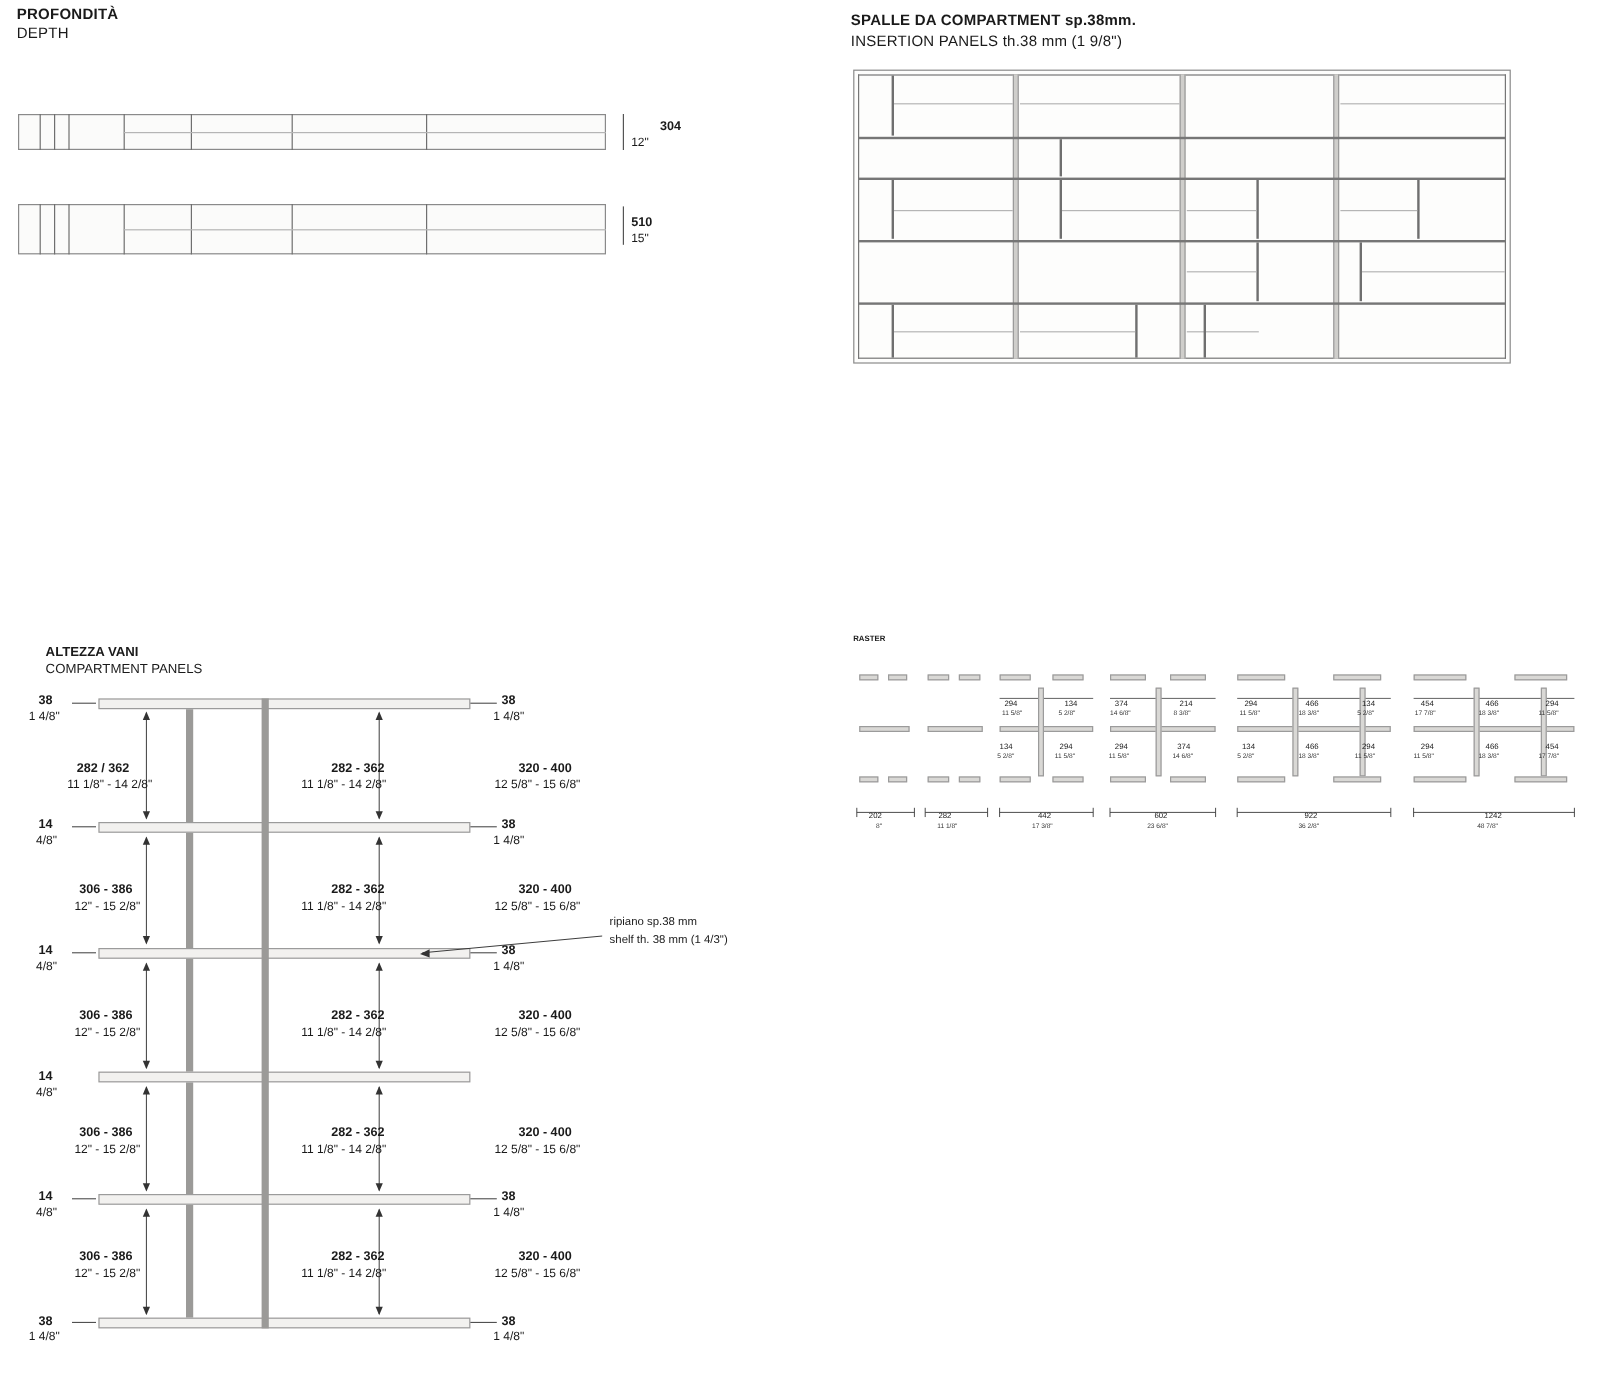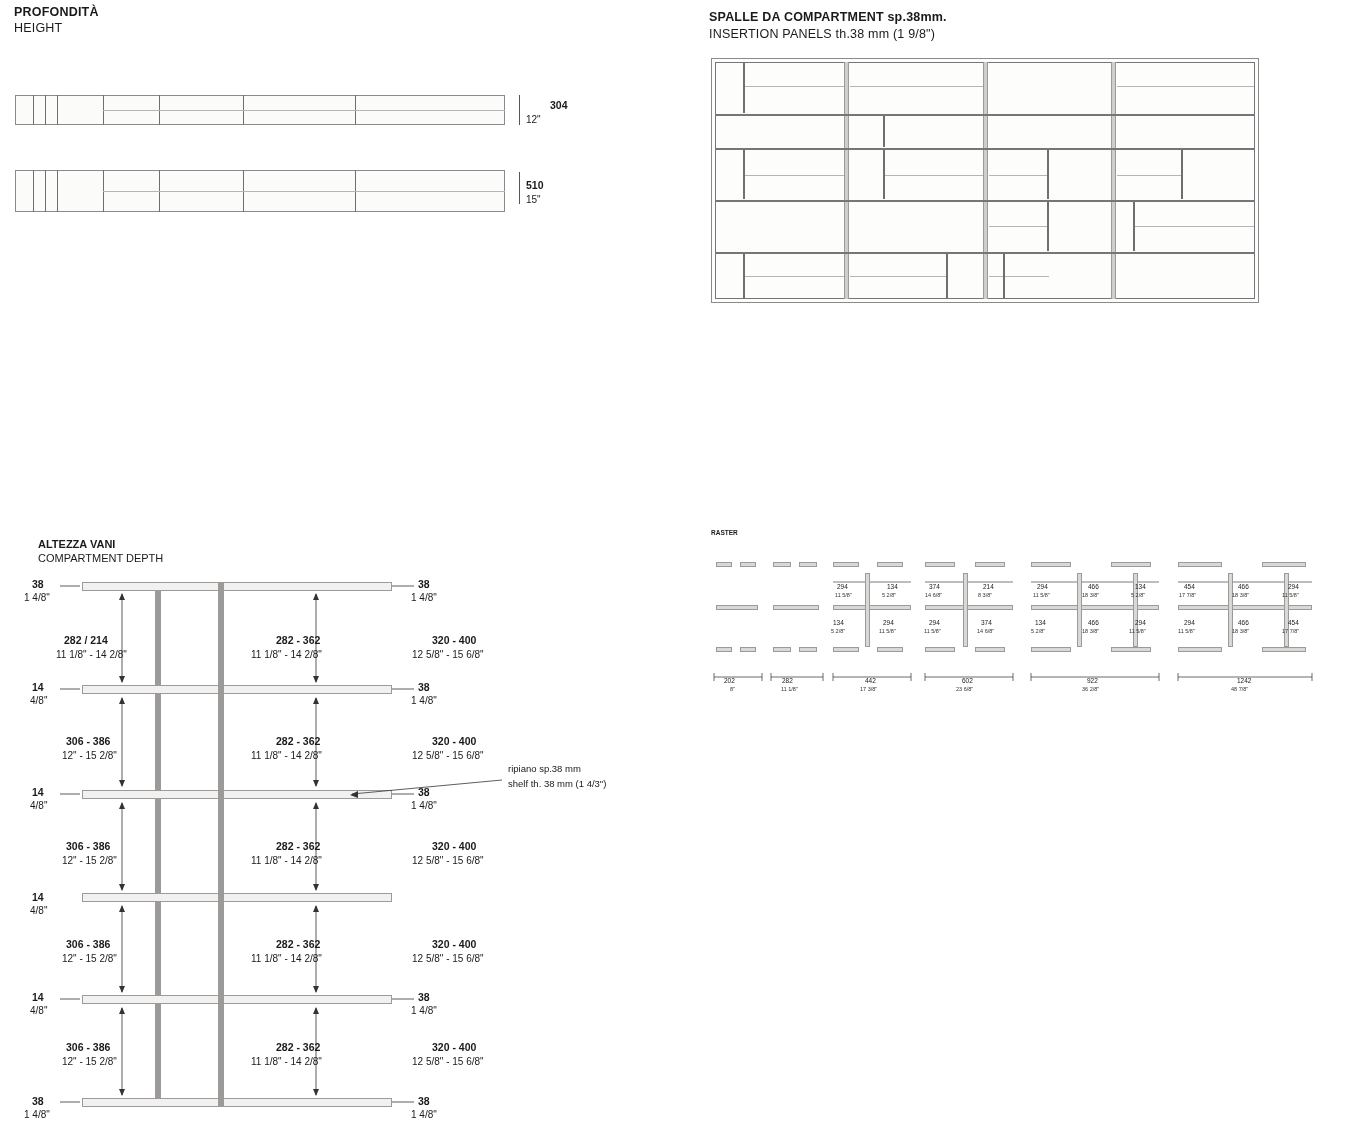--- a/index.html
+++ b/index.html
@@ -27,21 +27,21 @@
   .lead{font-size:9.5px;white-space:nowrap;}
   .rasterlbl{font-size:6.5px;font-weight:bold;white-space:nowrap;}
   .rblk{background:#d9d8d5;border:1px solid #9b9b9b;box-sizing:border-box;}
   svg{display:block;}
 </style>
 </head>
 <body>
 
 <div class="abs" style="left:14px;top:5px;">
   <div class="ttl">PROFONDITÀ</div>
-  <div class="ttl2" style="margin-top:2px;">HEIGHT</div>
+  <div class="ttl2" style="margin-top:2px;">DEPTH</div>
 </div>
 
 <div class="abs" style="left:15px;top:95px;width:490px;height:30px;">
   <div class="abs panel-fill" style="left:0;top:0;width:490px;height:30px;"></div>
   <div class="abs ln" style="left:18px;top:0;width:1px;height:30px;"></div>
   <div class="abs ln" style="left:30px;top:0;width:1px;height:30px;"></div>
   <div class="abs ln" style="left:42px;top:0;width:1px;height:30px;"></div>
   <div class="abs ln" style="left:88px;top:0;width:1px;height:30px;"></div>
   <div class="abs ln" style="left:144px;top:0;width:1px;height:30px;"></div>
   <div class="abs ln" style="left:228px;top:0;width:1px;height:30px;"></div>
@@ -118,21 +118,21 @@
 
   <div class="abs ln" style="left:470px;top:92px;width:2px;height:49px;"></div>
   <div class="abs hair-l" style="left:406px;top:117px;width:64px;height:1px;"></div>
   <div class="abs ln" style="left:422px;top:144px;width:2px;height:49px;"></div>
   <div class="abs hair-l" style="left:424px;top:168px;width:119px;height:1px;"></div>
   <div class="abs hair-l" style="left:406px;top:28px;width:137px;height:1px;"></div>
 </div>
 
 <div class="abs" style="left:38px;top:538px;">
   <div class="sm-b">ALTEZZA VANI</div>
-  <div class="sm" style="margin-top:2px;">COMPARTMENT DEPTH</div>
+  <div class="sm" style="margin-top:2px;">COMPARTMENT PANELS</div>
 </div>
 
 <div class="abs" style="left:22px;top:580px;width:480px;height:540px;">
 
   <div class="abs shelf" style="left:60px;top:2px;width:310px;height:9px;"></div>
 
   <div class="abs shelf" style="left:60px;top:105px;width:310px;height:9px;"></div>
   <div class="abs shelf" style="left:60px;top:210px;width:310px;height:9px;"></div>
   <div class="abs shelf" style="left:60px;top:313px;width:310px;height:9px;"></div>
   <div class="abs shelf" style="left:60px;top:415px;width:310px;height:9px;"></div>
@@ -232,21 +232,21 @@
 
   <div class="abs dimtxt" style="left:396px;top:206px;">38</div>
   <div class="abs dimtxt2" style="left:389px;top:220px;">1 4/8"</div>
 
   <div class="abs dimtxt" style="left:396px;top:411px;">38</div>
   <div class="abs dimtxt2" style="left:389px;top:425px;">1 4/8"</div>
 
   <div class="abs dimtxt" style="left:396px;top:515px;">38</div>
   <div class="abs dimtxt2" style="left:389px;top:529px;">1 4/8"</div>
 
-  <div class="abs dimtxt" style="left:42px;top:54px;">282 / 214</div>
+  <div class="abs dimtxt" style="left:42px;top:54px;">282 / 362</div>
   <div class="abs dimtxt2" style="left:34px;top:69px;">11 1/8" - 14 2/8"</div>
 
   <div class="abs dimtxt" style="left:44px;top:155px;">306 - 386</div>
   <div class="abs dimtxt2" style="left:40px;top:170px;">12" - 15 2/8"</div>
 
   <div class="abs dimtxt" style="left:44px;top:260px;">306 - 386</div>
   <div class="abs dimtxt2" style="left:40px;top:275px;">12" - 15 2/8"</div>
 
   <div class="abs dimtxt" style="left:44px;top:358px;">306 - 386</div>
   <div class="abs dimtxt2" style="left:40px;top:373px;">12" - 15 2/8"</div>

